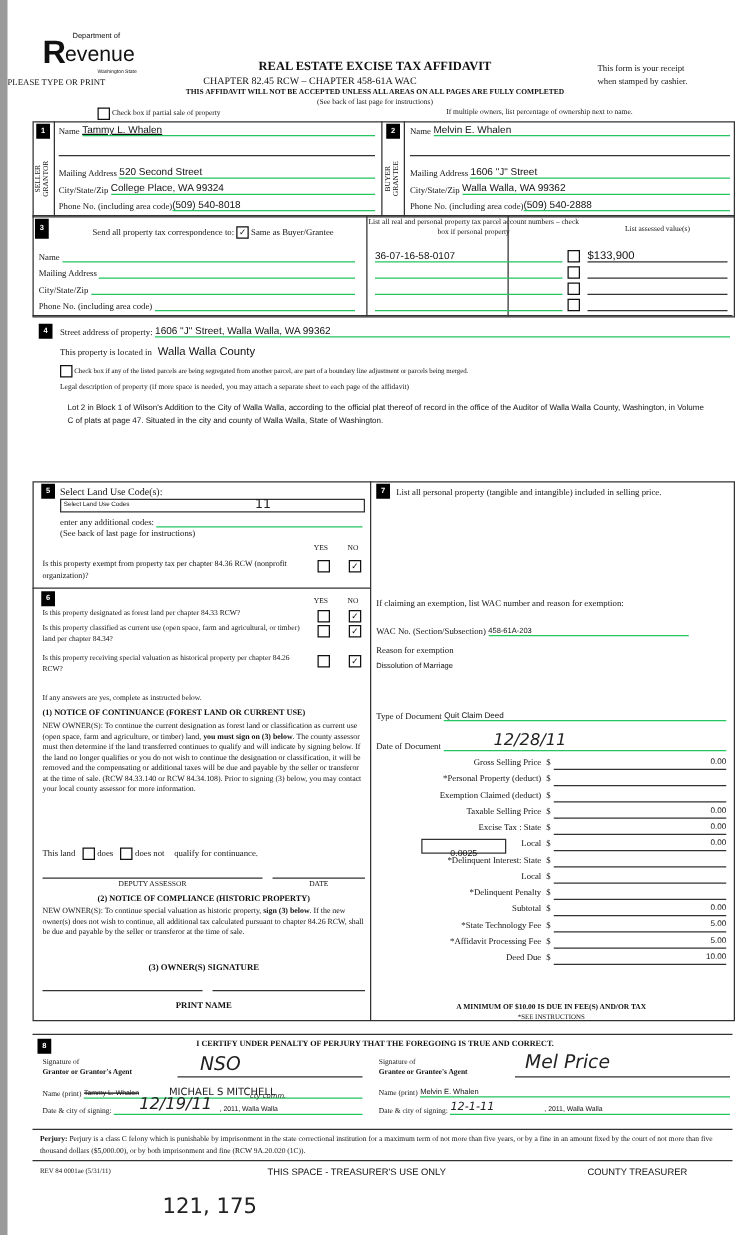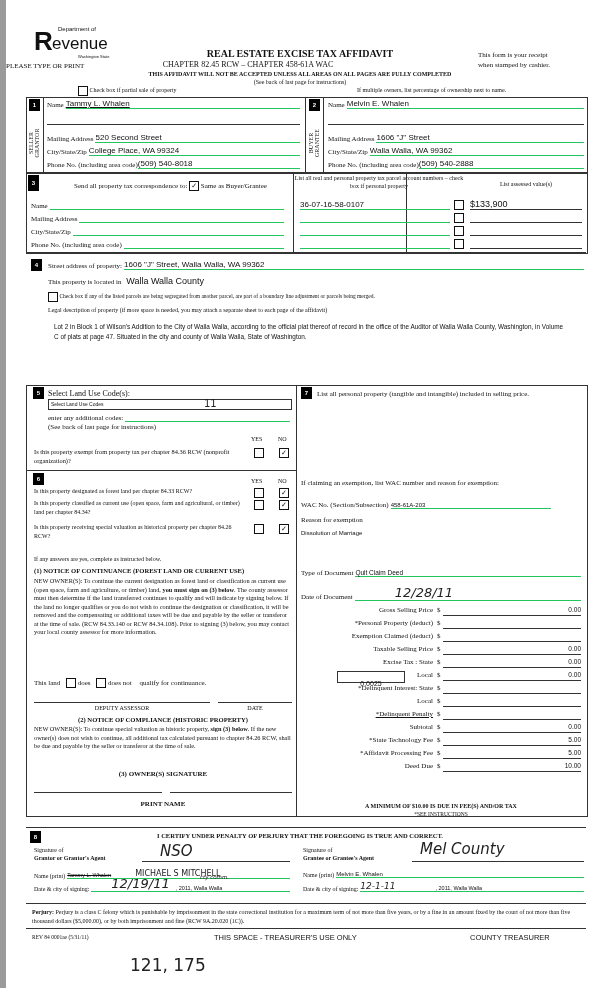--- a/index.html
+++ b/index.html
@@ -259,21 +259,21 @@
     <div class="abs line sans" style="left: 443px; top: 658px; width: 138px; height: 9px; text-align: right; font-size: 6.5px;">0.00</div>
     <div class="abs" style="left: 296px; width: 137px; top: 671px; text-align: right; font-size: 7px;">Local</div>
     <div class="abs" style="left: 437px; top: 671px; font-size: 7px;">$</div>
     <div class="abs line sans" style="left: 443px; top: 671px; width: 138px; height: 9px; text-align: right; font-size: 6.5px;">0.00</div>
     <div class="abs" style="left: 296px; width: 137px; top: 684px; text-align: right; font-size: 7px;">*Delinquent Interest: State</div>
     <div class="abs" style="left: 437px; top: 684px; font-size: 7px;">$</div>
     <div class="abs line sans" style="left: 443px; top: 684px; width: 138px; height: 9px; text-align: right; font-size: 6.5px;"></div>
     <div class="abs" style="left: 296px; width: 137px; top: 697px; text-align: right; font-size: 7px;">Local</div>
     <div class="abs" style="left: 437px; top: 697px; font-size: 7px;">$</div>
     <div class="abs line sans" style="left: 443px; top: 697px; width: 138px; height: 9px; text-align: right; font-size: 6.5px;"></div>
-    <div class="abs" style="left: 296px; width: 137px; top: 710px; text-align: right; font-size: 7px; text-decoration: underline;">*Delinquent Penalty</div>
+    <div class="abs" style="left: 296px; width: 137px; top: 710px; text-align: right; font-size: 7px;">*Delinquent Penalty</div>
     <div class="abs" style="left: 437px; top: 710px; font-size: 7px;">$</div>
     <div class="abs line sans" style="left: 443px; top: 710px; width: 138px; height: 9px; text-align: right; font-size: 6.5px;"></div>
     <div class="abs" style="left: 296px; width: 137px; top: 723px; text-align: right; font-size: 7px;">Subtotal</div>
     <div class="abs" style="left: 437px; top: 723px; font-size: 7px;">$</div>
     <div class="abs line sans" style="left: 443px; top: 723px; width: 138px; height: 9px; text-align: right; font-size: 6.5px;">0.00</div>
     <div class="abs" style="left: 296px; width: 137px; top: 736px; text-align: right; font-size: 7px;">*State Technology Fee</div>
     <div class="abs" style="left: 437px; top: 736px; font-size: 7px;">$</div>
     <div class="abs line sans" style="left: 443px; top: 736px; width: 138px; height: 9px; text-align: right; font-size: 6.5px;">5.00</div>
     <div class="abs" style="left: 296px; width: 137px; top: 749px; text-align: right; font-size: 7px;">*Affidavit Processing Fee</div>
     <div class="abs" style="left: 437px; top: 749px; font-size: 7px;">$</div>
@@ -309,21 +309,21 @@
     <span class="hand" style="font-size:13px;margin-right:6px;margin-left:20px;">12/19/11</span>
     <span class="sans" style="font-size:5.5px;">, 2011, Walla Walla</span>
   </span>
 </div>
 
 <div class="abs" style="left:303px;top:846px;font-size:6px;line-height:8px;">
   <div>Signature of</div>
   <div style="font-weight:bold;">Grantee or Grantee's Agent</div>
 </div>
 <div class="abs line" style="left:412px;top:860px;width:172px;height:1px;"></div>
-<div class="abs hand" style="left:420px;top:840px;font-size:15px;">Mel County</div>
+<div class="abs hand" style="left:420px;top:840px;font-size:15px;">Mel Price</div>
 <div class="row" style="left:303px;top:868px;width:281px;font-size:6px;">
   <span>Name (print)</span>
   <span class="fill sans" style="font-size:6px;">Melvin E. Whalen</span>
 </div>
 <div class="row" style="left:303px;top:881px;width:281px;font-size:6px;">
   <span>Date &amp; city of signing:</span>
   <span class="fill" style="height:10px;">
     <span class="hand" style="font-size:9px;margin-right:40px;">12-1-11</span>
     <span class="sans" style="font-size:5.5px;">, 2011, Walla Walla</span>
   </span>

